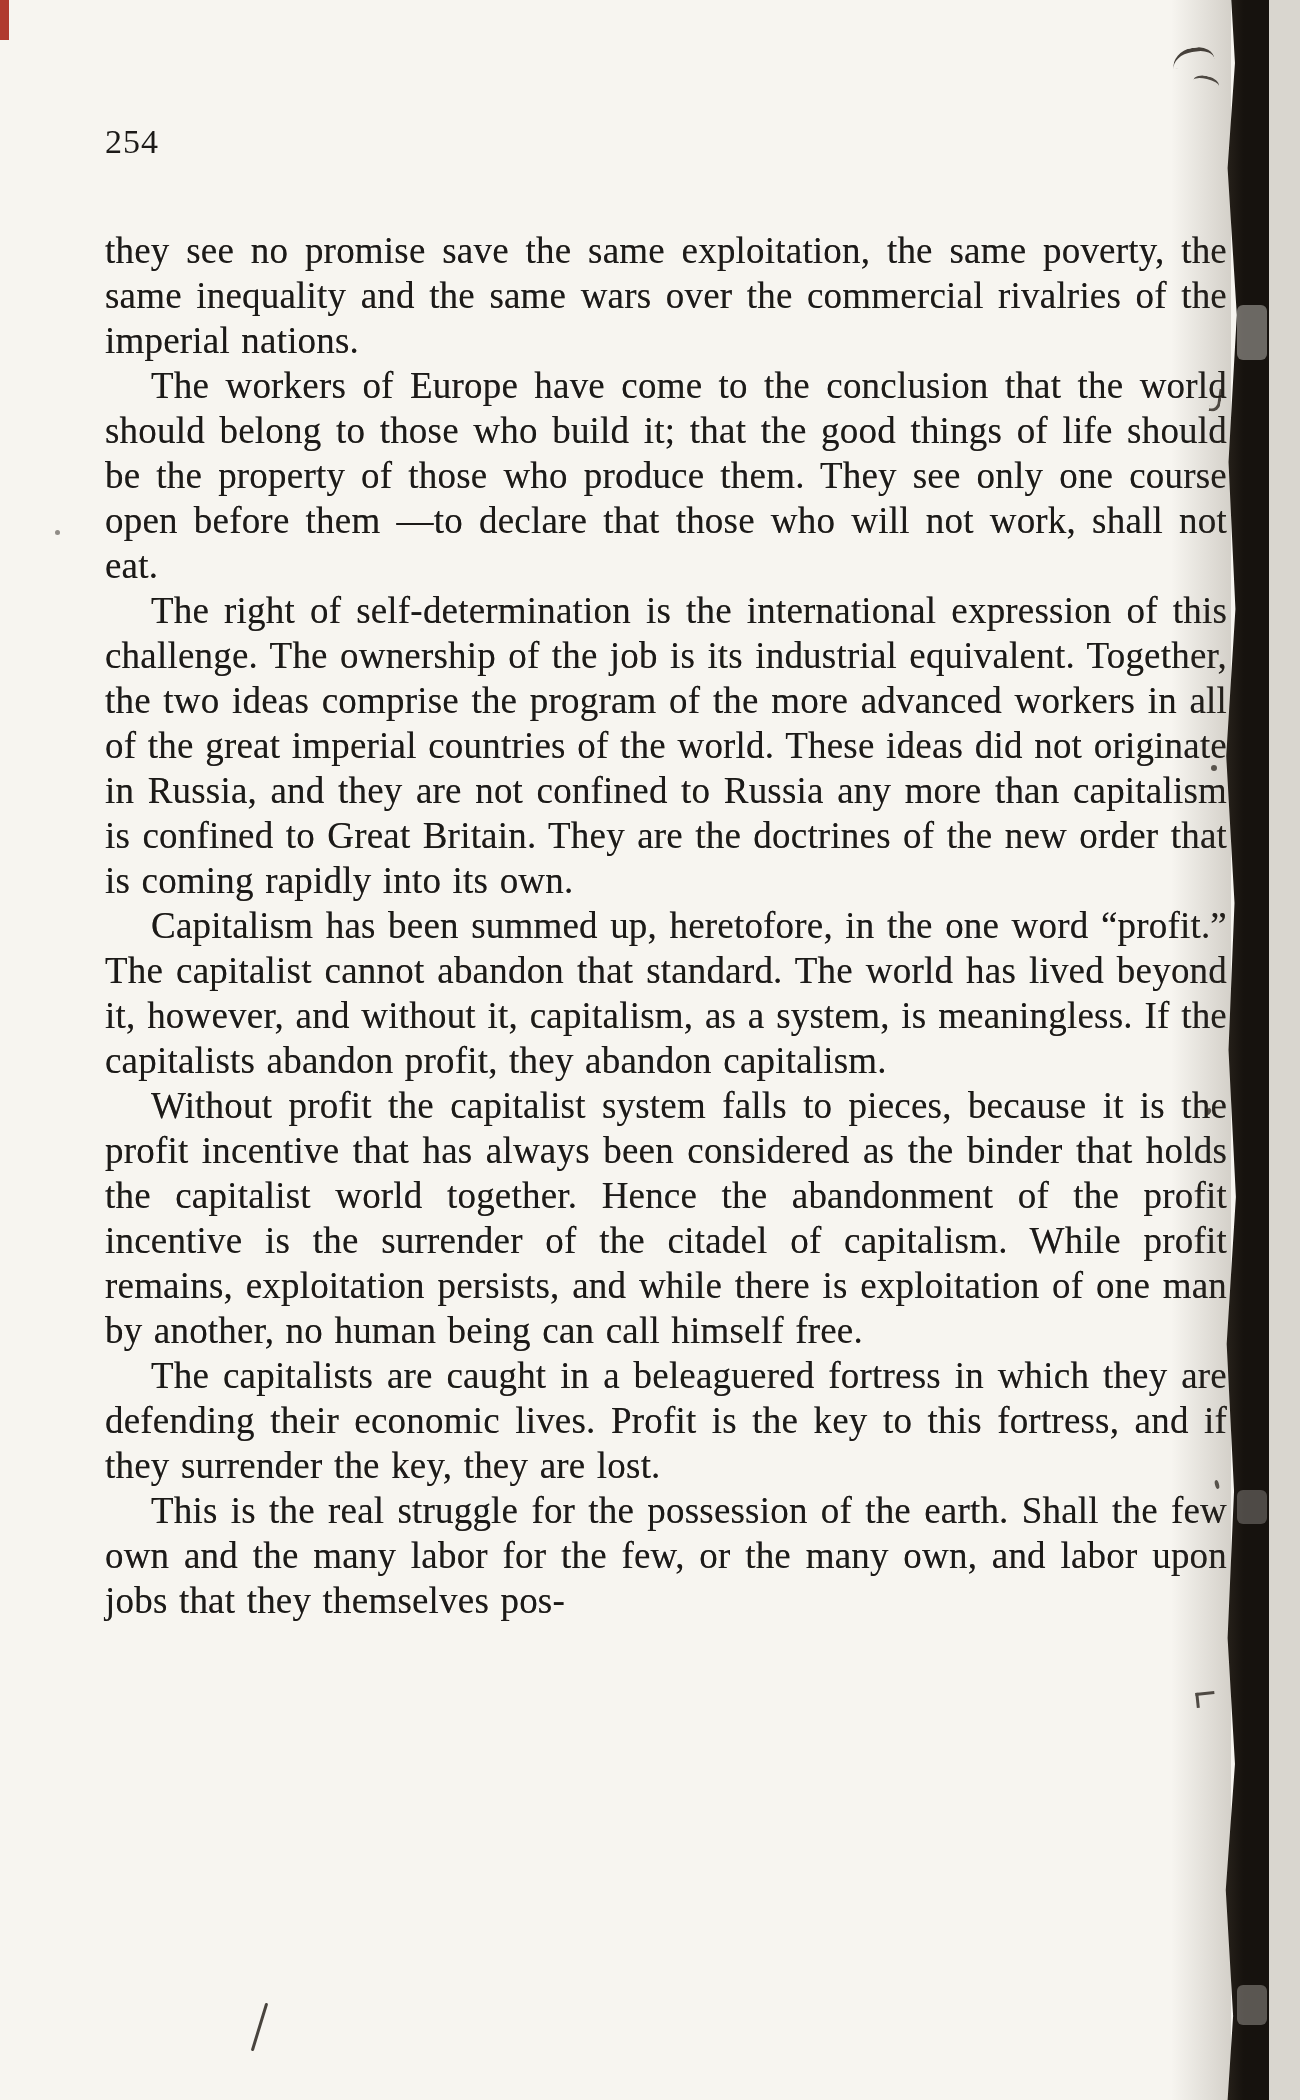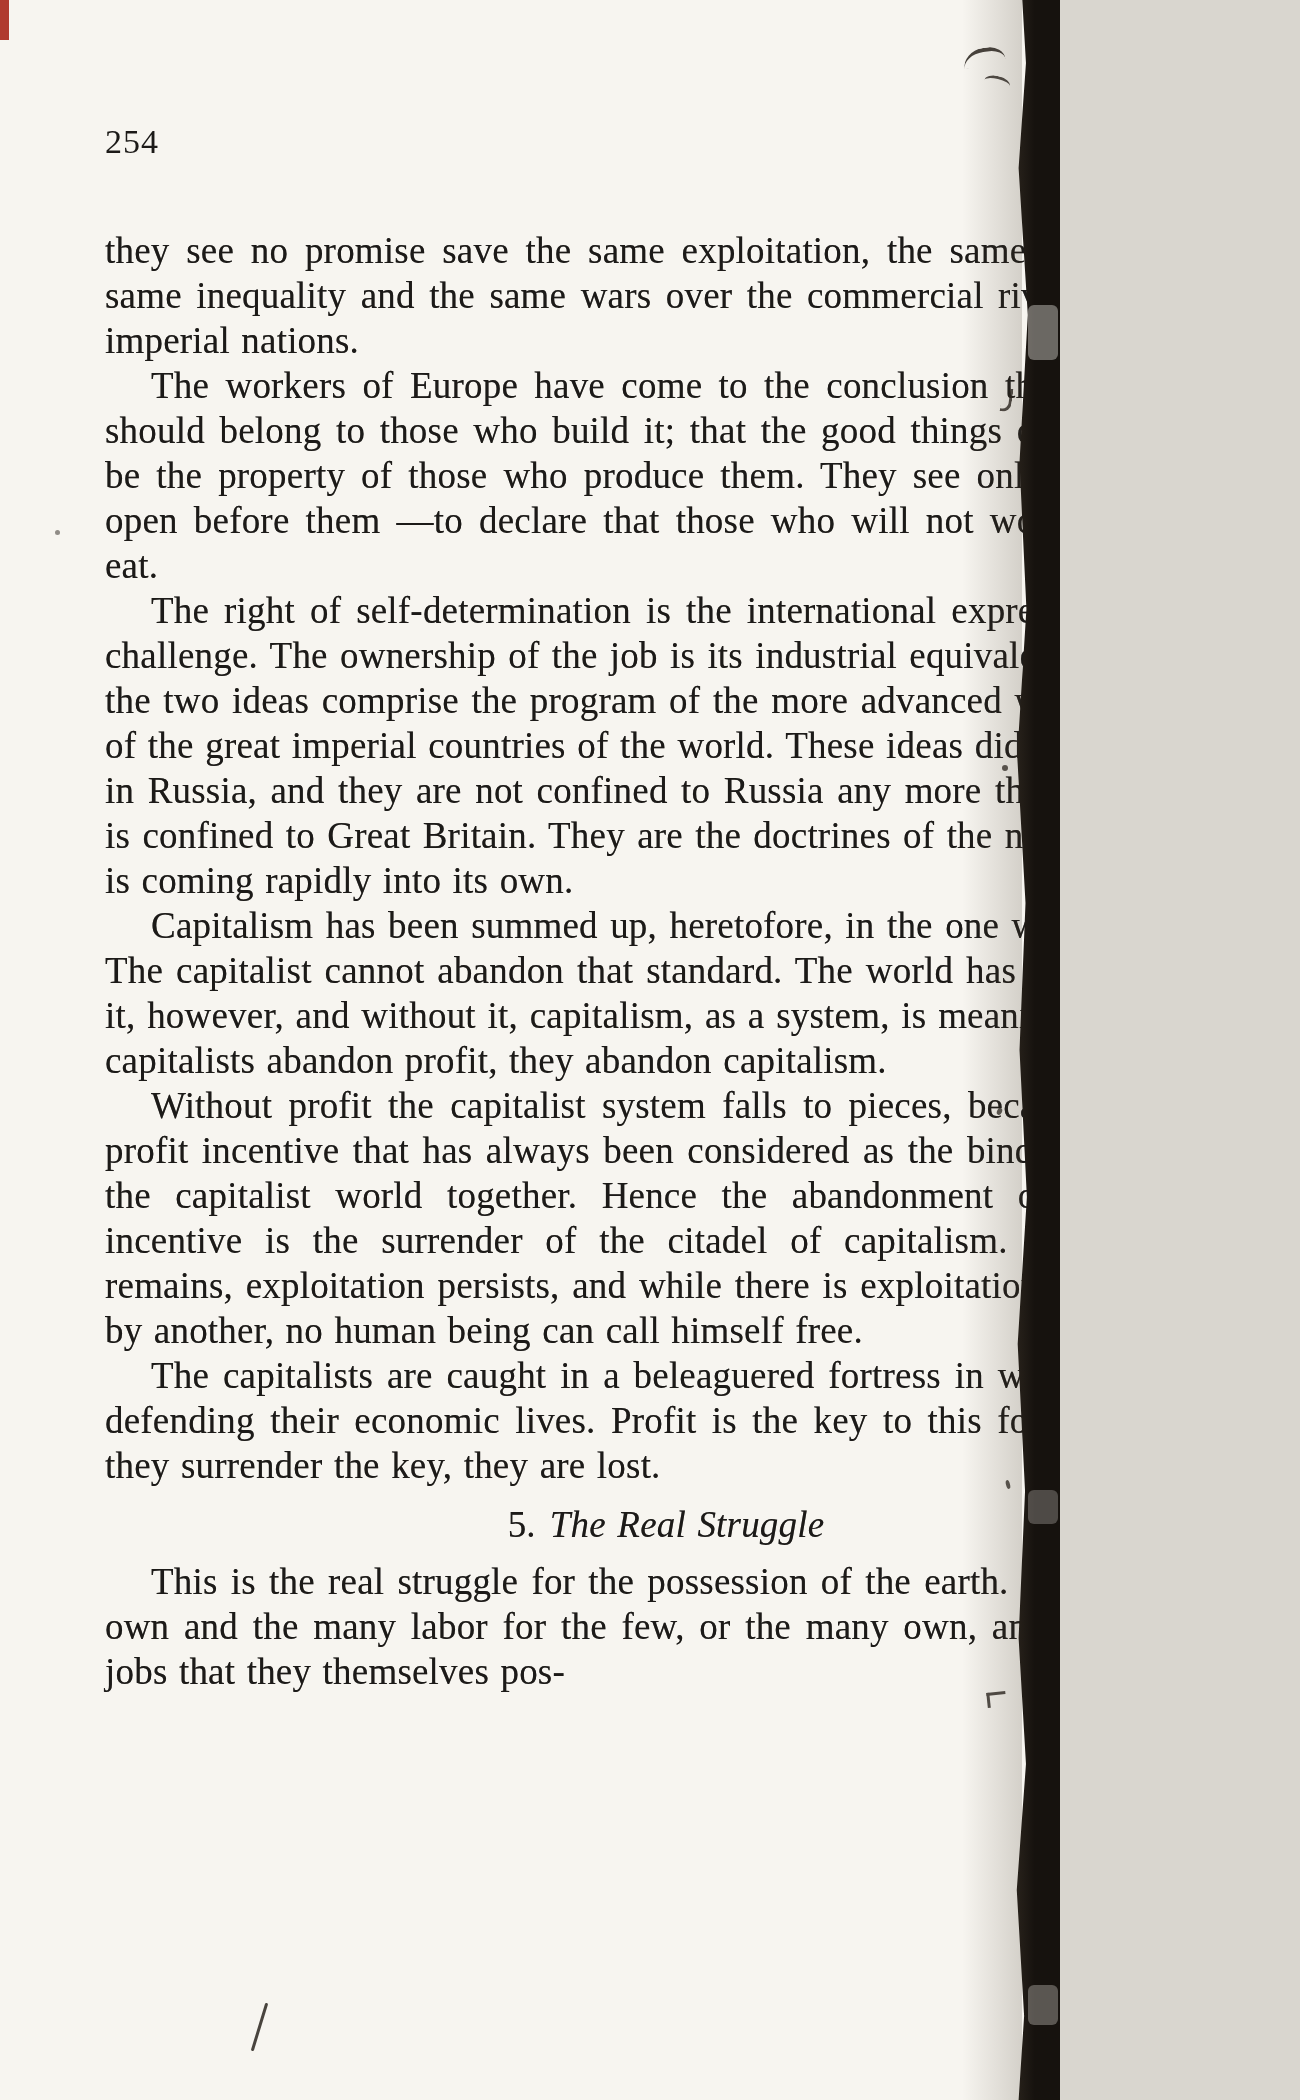--- a/index.html
+++ b/index.html
@@ -3,21 +3,21 @@
 <meta charset="utf-8">
 <style>
   * { margin:0; padding:0; box-sizing:border-box; }
   html,body { width:1300px; height:2100px; }
   body {
     font-family:"Liberation Serif","DejaVu Serif",serif;
     background:#d9d6cf;
   }
   .page {
     position:relative;
-    width:1060px; height:2100px;
+    width:1269px; height:2100px;
     background:var(--paper,#f7f5f0);
     color:var(--ink,#1c1a18);
     overflow:hidden;
   }
   
   .page-header {
     position:absolute; top:118px; left:105px; width:1122px; height:50px;
   }
   .page-number {
     position:absolute; left:0; top:5px;
@@ -117,23 +117,20 @@
   </header>
 
   <main class="text-block">
     <p class="para flush">they see no promise save the same exploitation, the same poverty, the same inequality and the same wars over the commercial rivalries of the imperial nations.</p>
     <p class="para indent">The workers of Europe have come to the conclusion that the world should belong to those who build it; that the good things of life should be the property of those who produce them. They see only one course open before them —to declare that those who will not work, shall not eat.</p>
     <p class="para indent">The right of self-determination is the international expression of this challenge. The ownership of the job is its industrial equivalent. Together, the two ideas comprise the program of the more advanced workers in all of the great imperial countries of the world. These ideas did not originate in Russia, and they are not confined to Russia any more than capitalism is confined to Great Britain. They are the doctrines of the new order that is coming rapidly into its own.</p>
     <p class="para indent">Capitalism has been summed up, heretofore, in the one word “profit.” The capitalist cannot abandon that standard. The world has lived beyond it, however, and without it, capitalism, as a system, is meaningless. If the capitalists abandon profit, they abandon capitalism.</p>
     <p class="para indent">Without profit the capitalist system falls to pieces, because it is the profit incentive that has always been considered as the binder that holds the capitalist world together. Hence the abandonment of the profit incentive is the surrender of the citadel of capitalism. While profit remains, exploitation persists, and while there is exploitation of one man by another, no human being can call himself free.</p>
     <p class="para indent">The capitalists are caught in a beleaguered fortress in which they are defending their economic lives. Profit is the key to this fortress, and if they surrender the key, they are lost.</p>
 
-    <h2 class="section-heading">
-      <span class="heading-number">5.</span><span class="heading-title">The Real Struggle</span>
-    </h2>
 
     <p class="para indent">This is the real struggle for the possession of the earth. Shall the few own and the many labor for the few, or the many own, and labor upon jobs that they themselves pos-</p>
   </main>
 
   <div class="edge-shade"></div>
   <div class="edge-strip"></div>
   <div class="strip-streak streak-1"></div>
   <div class="strip-streak streak-2"></div>
   <div class="strip-streak streak-3"></div>
 

